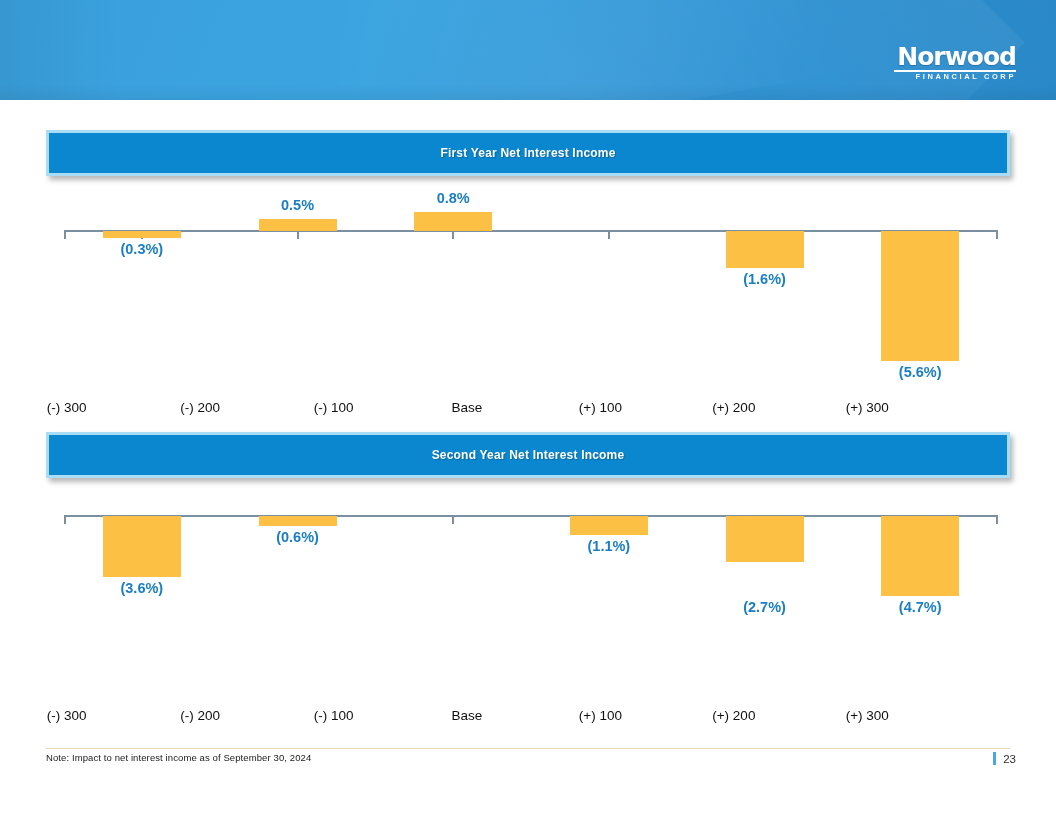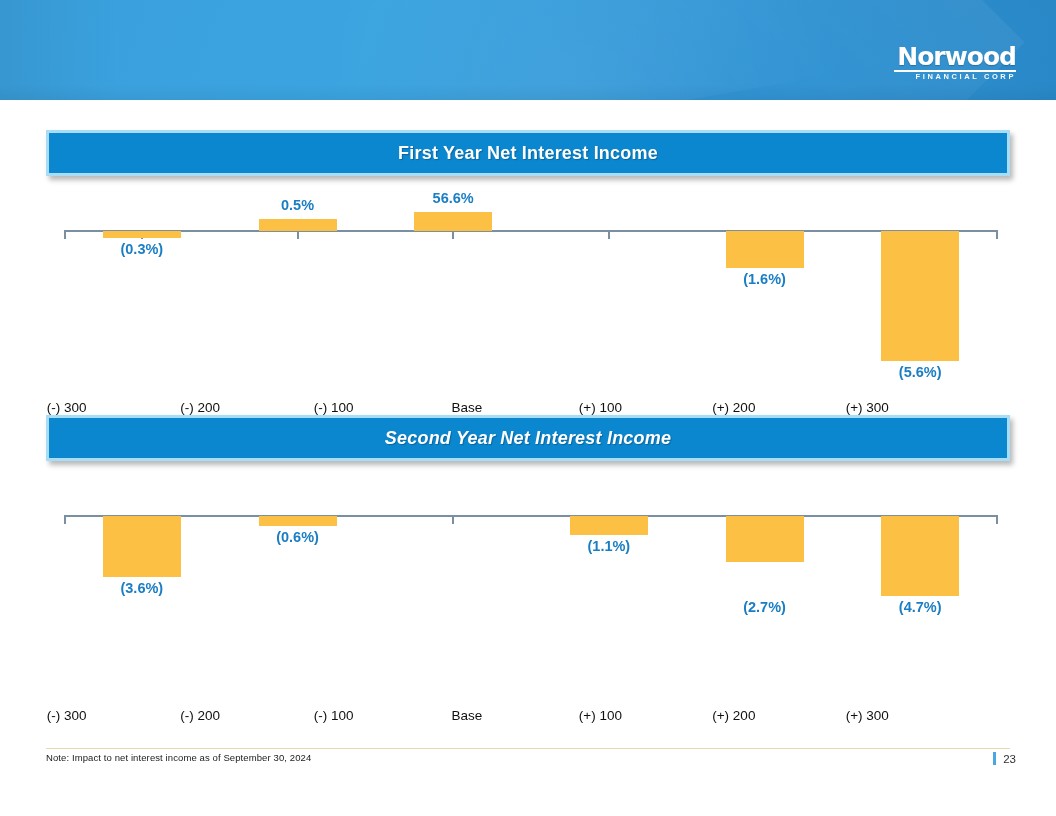--- a/index.html
+++ b/index.html
@@ -114,28 +114,28 @@
     height: 46px;
     background: #0b87d0;
     border: 3px solid #a9dcf5;
     box-sizing: border-box;
     box-shadow: 3px 4px 5px rgba(0,0,0,0.28);
     display: flex;
     align-items: center;
     justify-content: center;
   }
   .section-banner .banner-text {
-    font-size: 18px;
+    font-size: 12px;
     font-weight: bold;
     color: #ffffff;
     text-shadow: 1px 1px 1px rgba(0,0,0,0.25);
     letter-spacing: 0.2px;
   }
   #banner-first  { top: 130px; }
-  #banner-second { top: 415px; font-style: italic; }
+  #banner-second { top: 432px; }
 
   
   .chart {
     position: absolute;
     left: 64px;
     width: 934px;
   }
   #chart-first  { top: 190px; height: 240px; }
   #chart-second { top: 502px; height: 240px; }
 
@@ -272,21 +272,21 @@
         <div class="val" style="top: 50.96px;">(0.3%)</div>
       </div>
       <div class="slot">
         <div class="tick" style="top: 40px;"></div>
         <div class="bar" style="height: 11.6px; top: 29.4px;"></div>
         <div class="val" style="top: 7.4px;">0.5%</div>
       </div>
       <div class="slot">
         <div class="tick" style="top: 40px;"></div>
         <div class="bar" style="height: 18.56px; top: 22.44px;"></div>
-        <div class="val" style="top: 0.44px;">56.6%</div>
+        <div class="val" style="top: 0.44px;">0.8%</div>
       </div>
       <div class="slot">
         <div class="tick" style="top: 40px;"></div>
       </div>
       <div class="slot">
         <div class="tick" style="top: 40px;"></div>
         <div class="bar" style="height: 37.12px; top: 41px;"></div>
         <div class="val" style="top: 81.12px;">(1.6%)</div>
       </div>
       <div class="slot">

